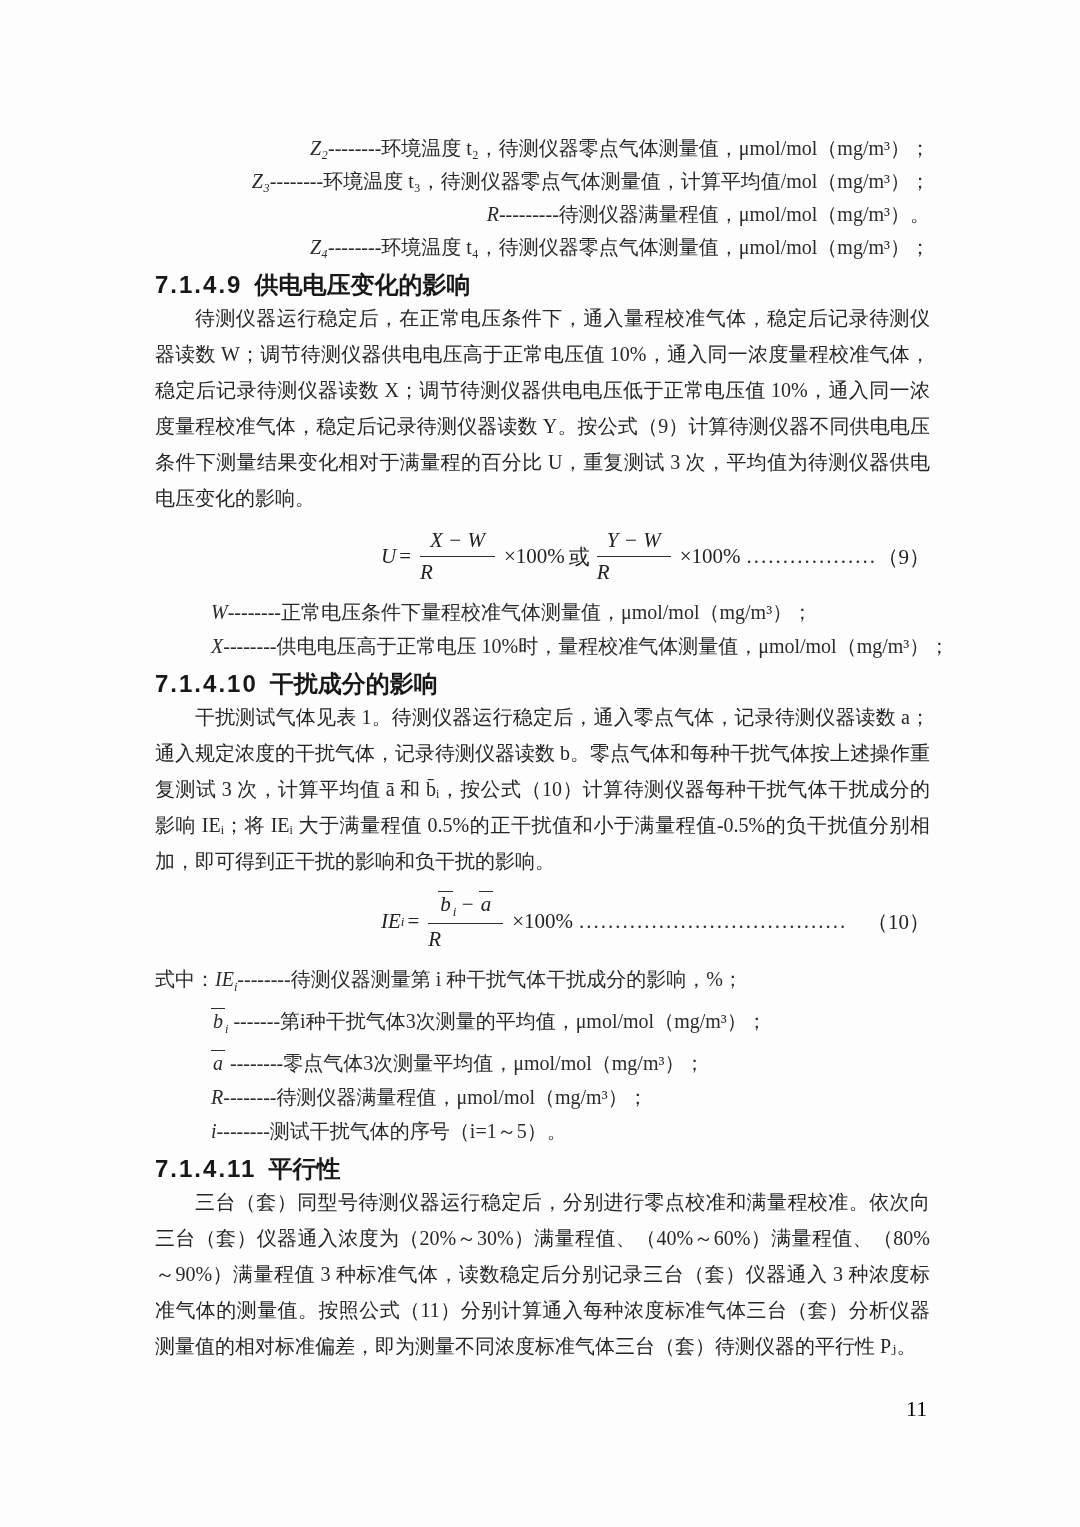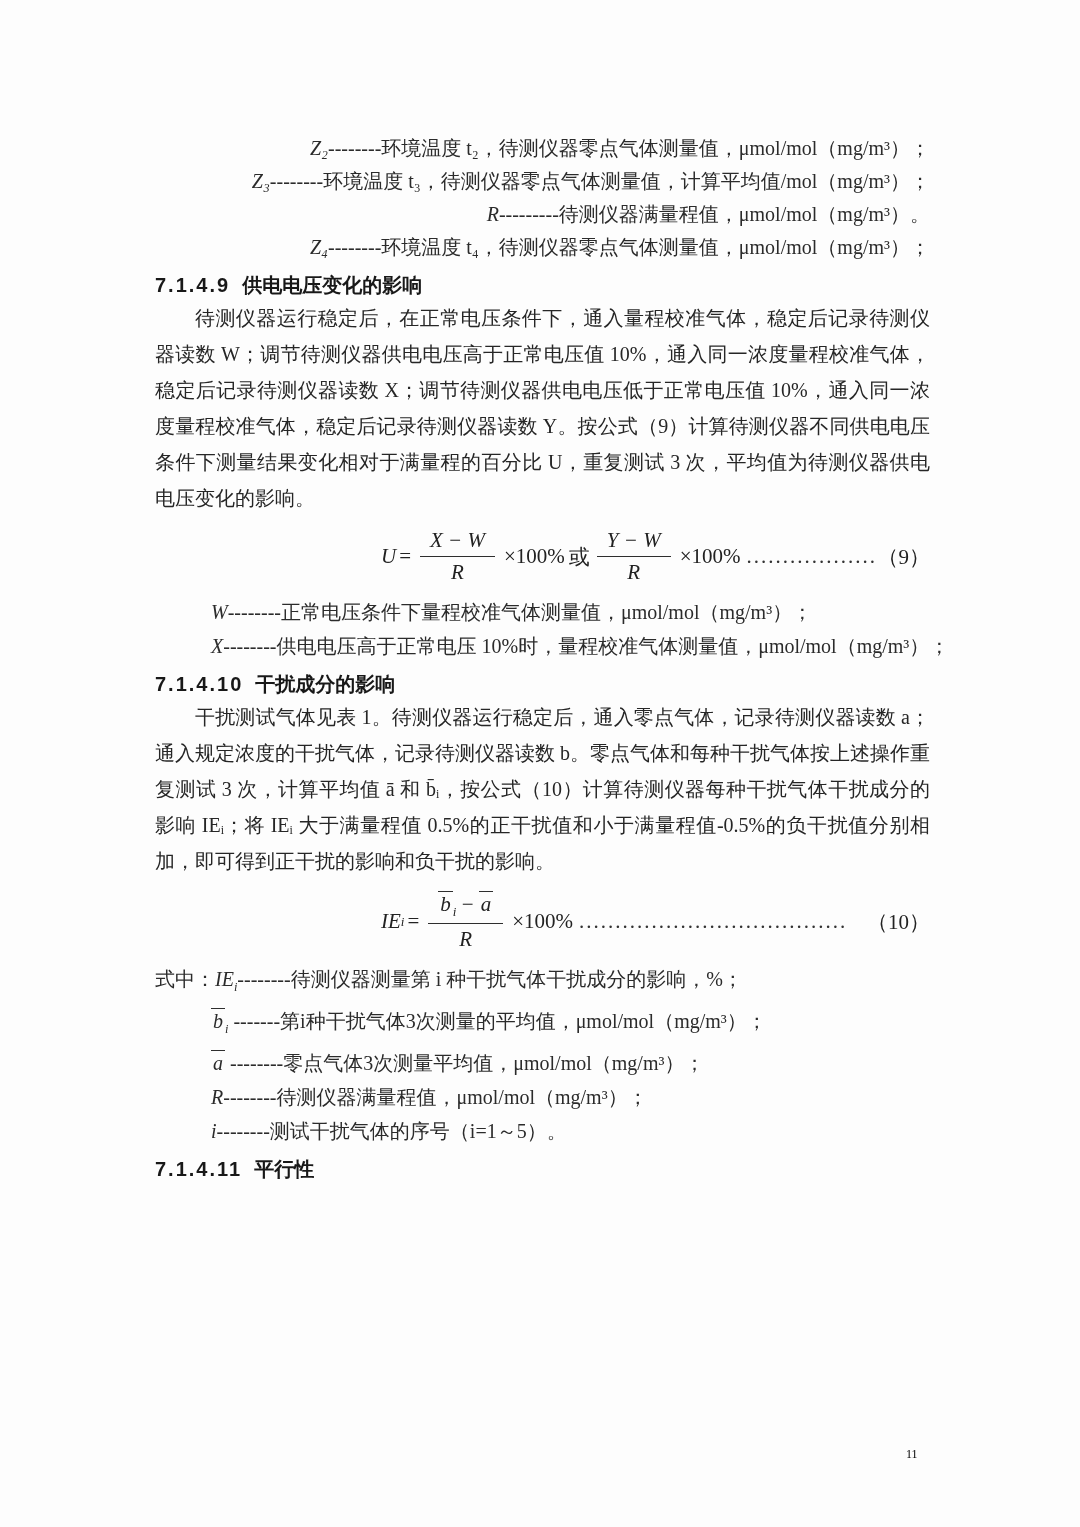--- a/index.html
+++ b/index.html
@@ -12,42 +12,42 @@
   }
   .page { position: relative; width: 1080px; height: 1527px; overflow: hidden; background: #fdfdfd; }
   .content { padding: 132px 150px 0 155px; font-size: 20px; }
 
   .def-line { padding-left: 56px; line-height: 33px; white-space: nowrap; text-align: right; }
   .var { font-style: italic; }
 
   .section-heading {
     font-family: "Liberation Sans", "DejaVu Sans", sans-serif;
     font-weight: bold; color: #181818;
-    font-size: 20px; line-height: 30px; margin-top: 6px;
+    font-size: 24px; line-height: 30px; margin-top: 6px;
   }
   .section-heading .sec-num { letter-spacing: 2px; margin-right: 12px; }
 
   .para { text-align: justify; text-indent: 2em; line-height: 36px; color: #262626; }
 
   .formula-row { display: flex; align-items: center; margin: 12px 0 10px; font-size: 21px; color: #222; }
   .formula-math { margin-left: 226px; display: inline-flex; align-items: center; white-space: nowrap; }
-  .frac { display: inline-flex; flex-direction: column; align-items: center; vertical-align: middle; margin: 0 6px; }
+  .frac { display: inline-flex; flex-direction: column; align-items: flex-start; vertical-align: middle; margin: 0 6px; }
   .frac .num { padding: 0 10px 3px; border-bottom: 1.5px solid #2e2e2e; }
   .frac .den { padding-top: 3px; }
   .op { margin: 0 3px; }
   .cjk-or { margin: 0 1px; }
   .ovl { display: inline-block; border-top: 1.6px solid #2e2e2e; padding: 2px 2px 0; line-height: 1.0; }
   sub { font-size: 0.62em; }
   .dots { flex: 1; overflow: hidden; white-space: nowrap; letter-spacing: 2px; padding: 0 3px; color: #333; }
   .flabel { white-space: nowrap; }
 
   .where-line { padding-left: 56px; line-height: 34px; white-space: nowrap; }
   .where-line.first { padding-left: 0; }
 
-  .page-number { position: absolute; top: 1447px; left: 906px; font-size: 12px; color: #000000; }
+  .page-number { position: absolute; top: 1396px; left: 906px; font-size: 22px; color: #000000; }
 </style>
 </head>
 <body>
 
 <div class="page">
   <div class="content">
 
     <div class="def-line"><i class="var">Z₂</i><span>--------环境温度 t₂，待测仪器零点气体测量值，μmol/mol（mg/m³）；</span></div>
     <div class="def-line"><i class="var">Z₃</i><span>--------环境温度 t₃，待测仪器零点气体测量值，计算平均值/mol（mg/m³）；</span></div>
     <div class="def-line"><i class="var">R</i><span>---------待测仪器满量程值，μmol/mol（mg/m³）。</span></div>
@@ -103,17 +103,18 @@
 
     <div class="where-line first"><span>式中：</span><i class="var">IE</i><sub><i class="var">i</i></sub><span>--------待测仪器测量第 i 种干扰气体干扰成分的影响，%；</span></div>
     <div class="where-line"><span class="ovl"><i class="var">b</i></span><sub><i class="var">i</i></sub><span> -------第i种干扰气体3次测量的平均值，μmol/mol（mg/m³）；</span></div>
     <div class="where-line"><span class="ovl"><i class="var">a</i></span><span> --------零点气体3次测量平均值，μmol/mol（mg/m³）；</span></div>
     <div class="where-line"><i class="var">R</i><span>--------待测仪器满量程值，μmol/mol（mg/m³）；</span></div>
     <div class="where-line"><i class="var">i</i><span>--------测试干扰气体的序号（i=1～5）。</span></div>
 
     <div class="section-heading">
       <span class="sec-num">7.1.4.11</span><span>平行性</span>
     </div>
+    <div class="para">三台（套）同型号待测仪器运行稳定后，分别进行零点校准和满量程校准。依次向三台（套）仪器通入浓度为（20%～30%）满量程值、（40%～60%）满量程值、（80%～90%）满量程值 3 种标准气体，读数稳定后分别记录三台（套）仪器通入 3 种浓度标准气体的测量值。按照公式（11）分别计算通入每种浓度标准气体三台（套）分析仪器测量值的相对标准偏差，即为测量不同浓度标准气体三台（套）待测仪器的平行性 Pⱼ。</div>
 
   </div>
 
   <div class="page-number">11</div>
 </div>
 
 </body></html>

